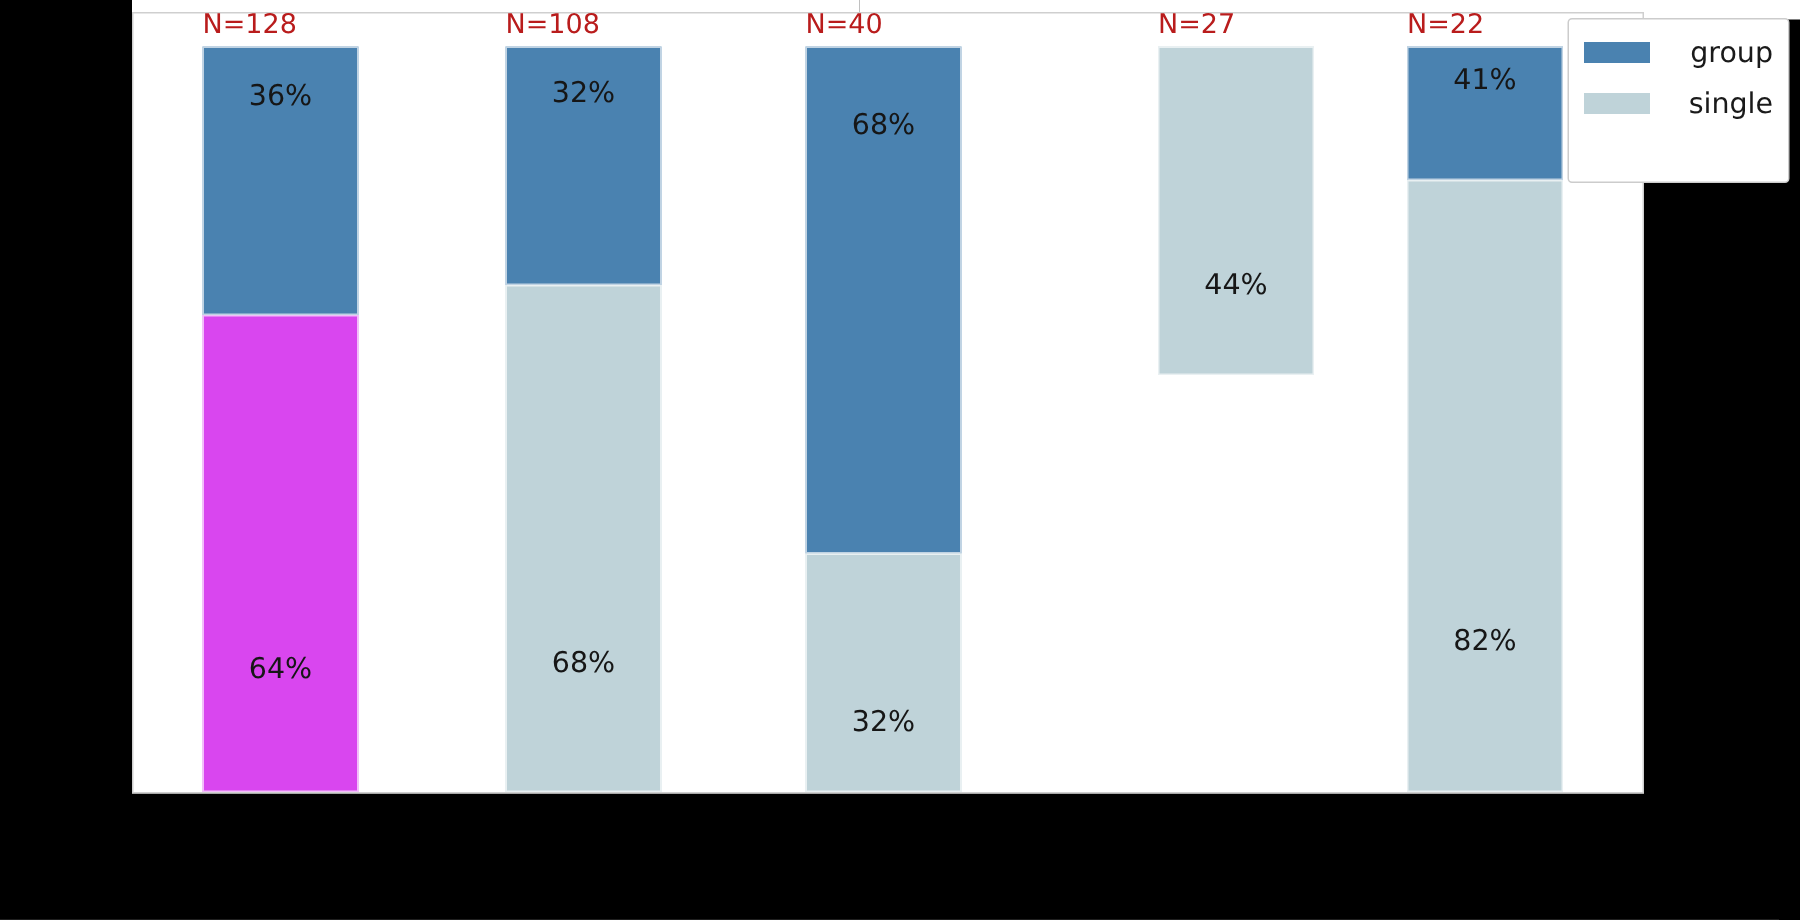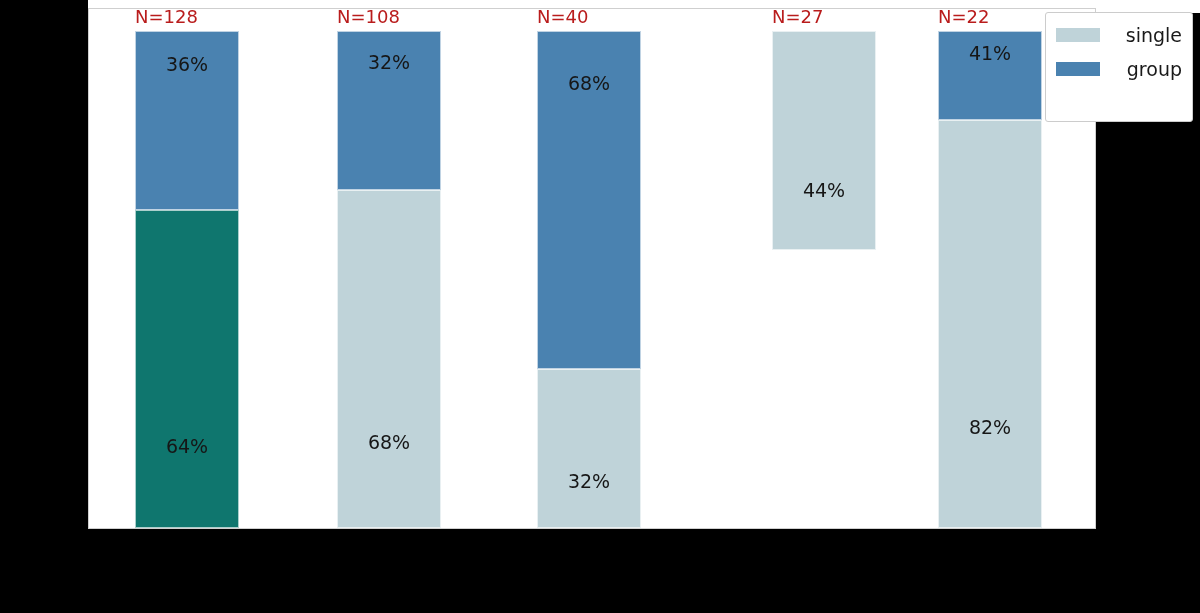--- a/index.html
+++ b/index.html
@@ -157,21 +157,21 @@
   <div class="top-white-right"></div>
 
   <div id="figure">
     <div id="plot">
         <div class="bar-group" style="left: 46px; width: 104px;">
           <div class="col-label">N=128</div>
           <div class="bar-stack">
             <div class="seg seg-group" style="flex: 0 0 36%; background: rgb(74, 130, 176);">
               <span class="seg-label">36%</span>
             </div>
-            <div class="seg seg-single" style="flex: 0 0 64%; background: #0f766e; padding-left: 34px;">
+            <div class="seg seg-single" style="flex: 0 0 64%; background: #d946ef; padding-left: 34px;">
               <span class="seg-label">64%</span>
             </div>
           </div>
         </div>
         <div class="bar-group" style="left: 248px; width: 104px;">
           <div class="col-label">N=108</div>
           <div class="bar-stack">
             <div class="seg seg-group" style="flex: 0 0 32%; background: rgb(74, 130, 176);">
               <span class="seg-label">32%</span>
             </div>
@@ -207,25 +207,25 @@
             </div>
             <div class="seg seg-single" style="flex: 0 0 82%; background: rgb(191, 211, 217);">
               <span class="seg-label">82%</span>
             </div>
           </div>
         </div>
       </div>
   </div>
 
   <div id="legend">
+
+    <div class="legend-row">
+      <span class="legend-swatch group"></span>
+      <span class="legend-text">group</span>
+    </div>
 
     <div class="legend-row">
       <span class="legend-swatch single"></span>
       <span class="legend-text">single</span>
     </div>
-
-    <div class="legend-row">
-      <span class="legend-swatch group"></span>
-      <span class="legend-text">group</span>
-    </div>
   </div>
 
 </div>
 
 </body></html>

